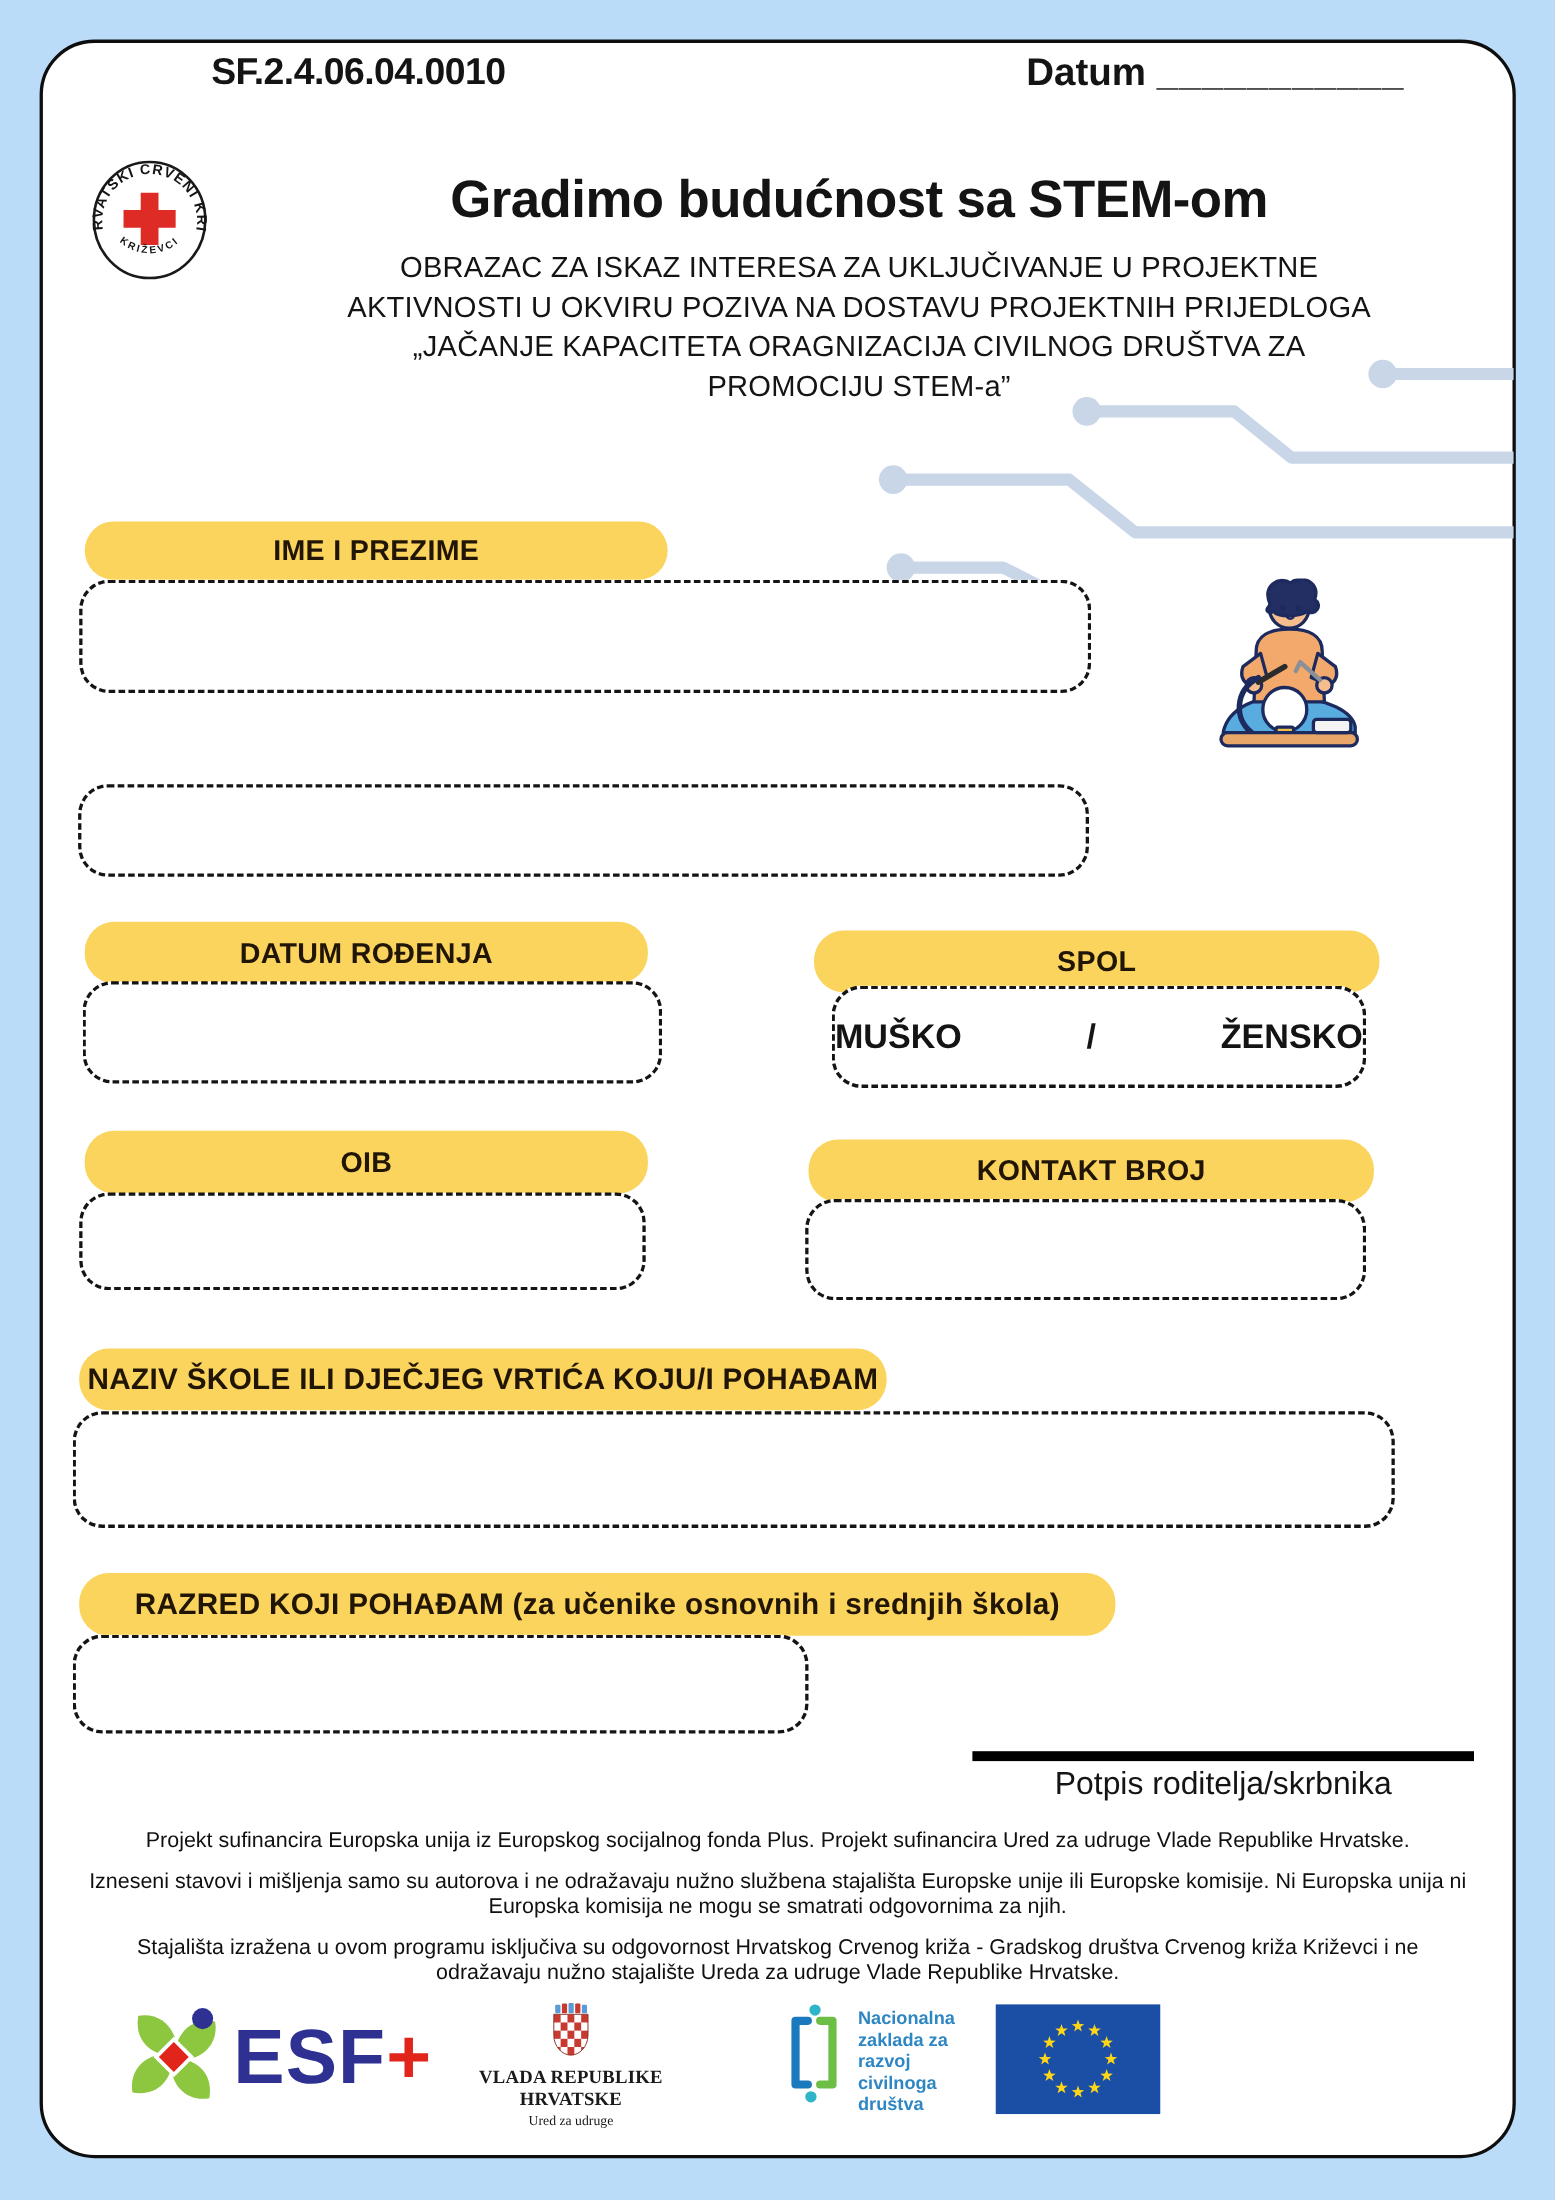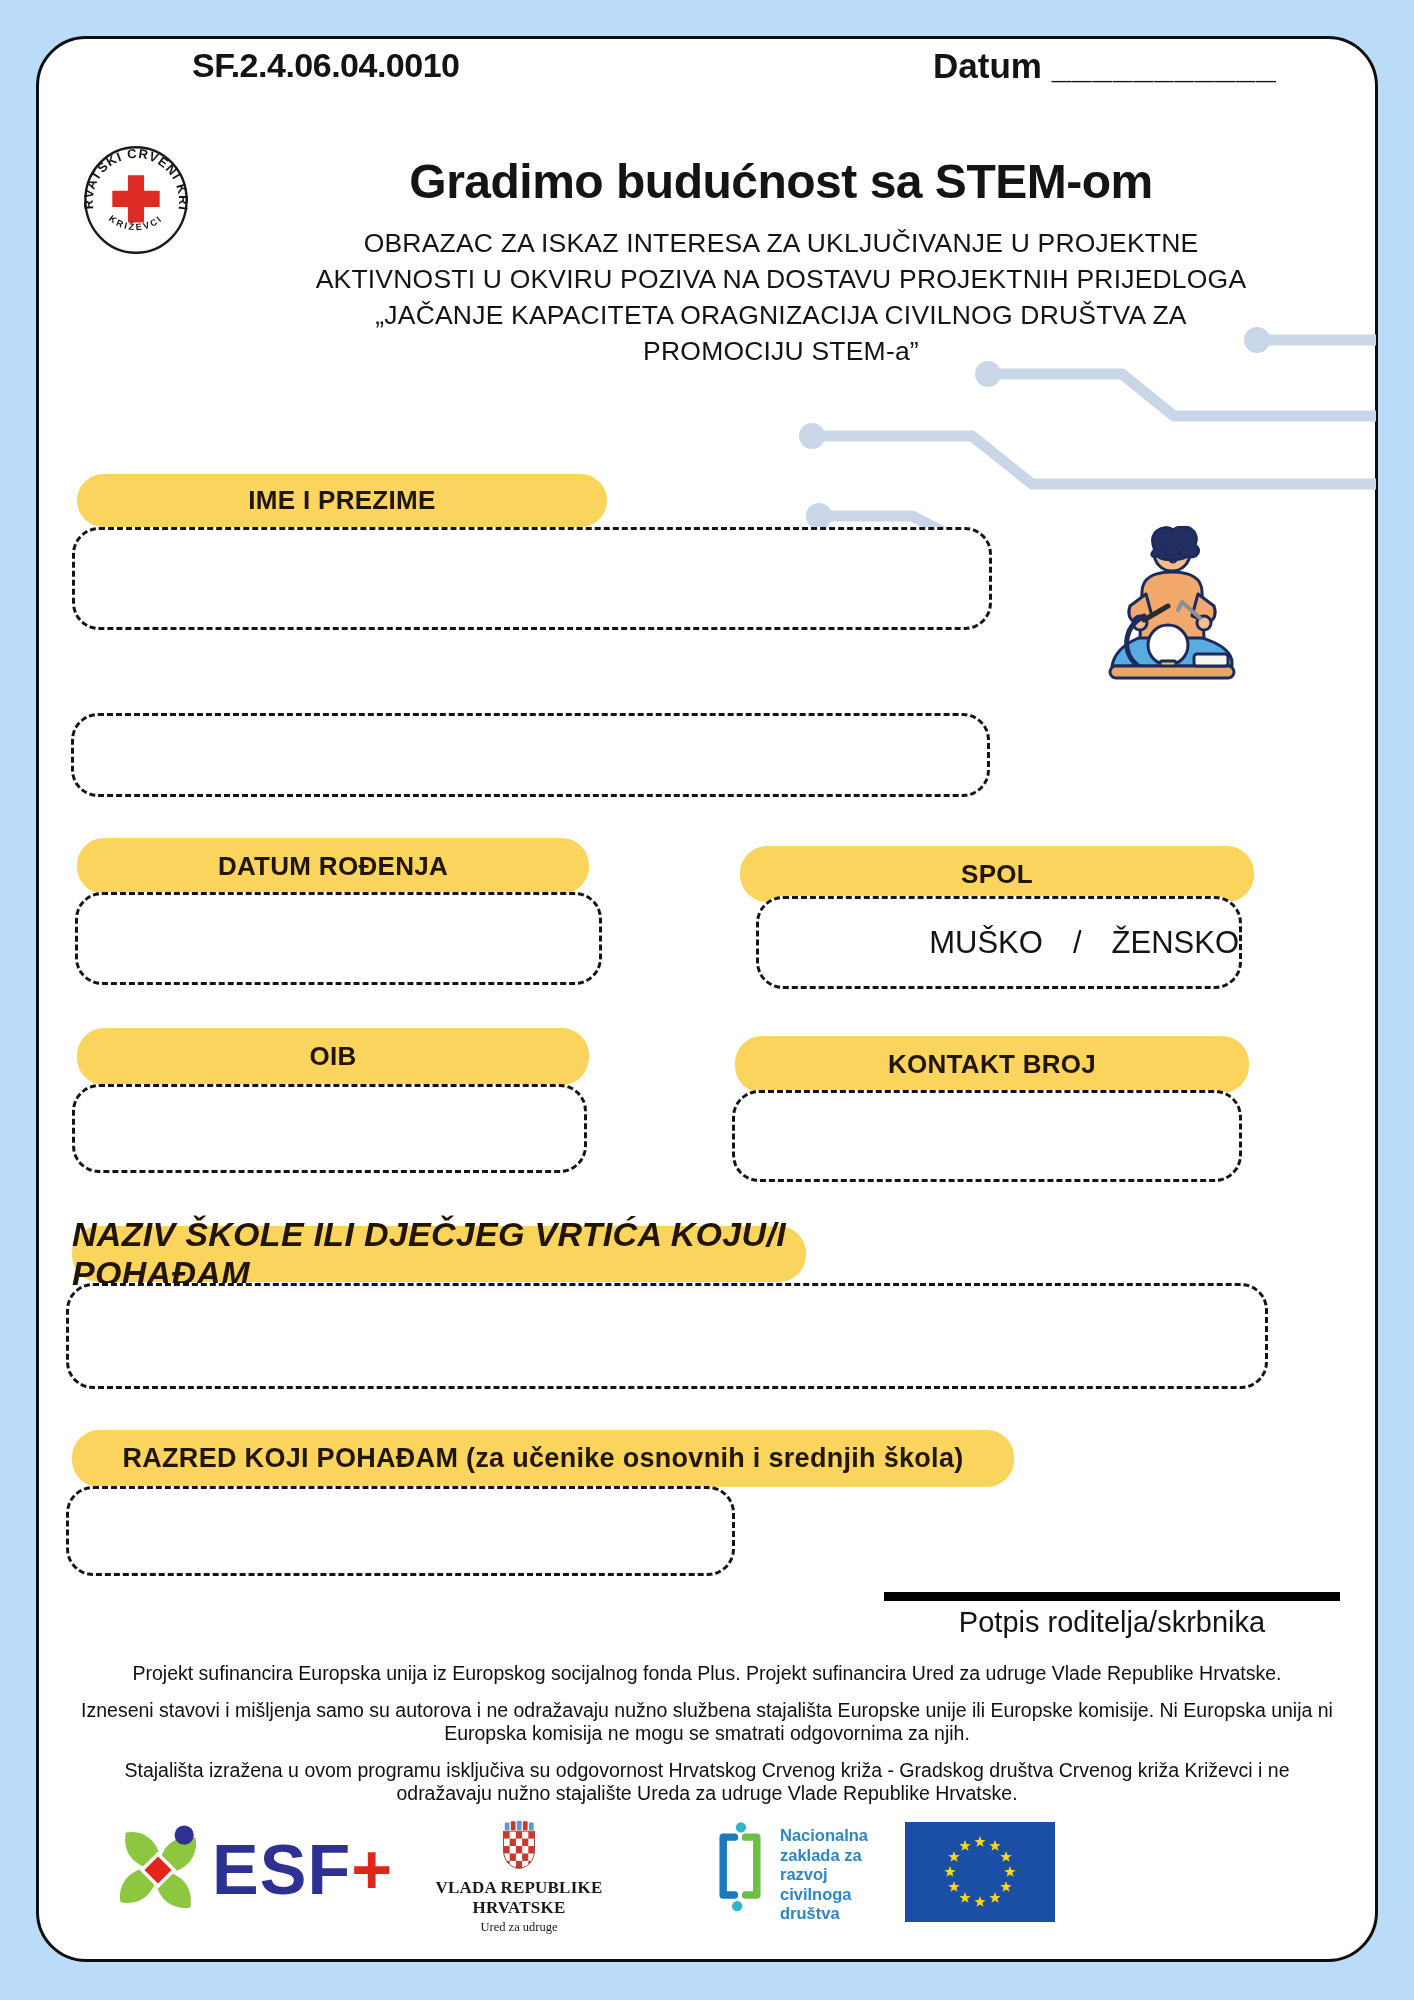--- a/index.html
+++ b/index.html
@@ -25,30 +25,30 @@
 
   
   .pill{background:#FBD45E;border-radius:27px;display:flex;align-items:center;justify-content:center;
         font-weight:700;color:#211505;letter-spacing:0.3px;z-index:1;}
   .pill-ime{left:77px;top:474px;width:530px;height:53px;font-size:26px;}
   .pill-adresa{left:77px;top:656px;width:444px;height:54px;font-size:26px;}
   .pill-datumr{left:77px;top:838px;width:512px;height:56px;font-size:26px;}
   .pill-spol{left:740px;top:846px;width:514px;height:56px;font-size:26px;}
   .pill-oib{left:77px;top:1028px;width:512px;height:57px;font-size:26px;}
   .pill-kontakt{left:735px;top:1036px;width:514px;height:57px;font-size:26px;}
-  .pill-naziv{left:72px;top:1226px;width:734px;height:56px;font-size:34px;font-style:italic;}
+  .pill-naziv{left:72px;top:1226px;width:734px;height:56px;font-size:27px;}
   .pill-razred{left:72px;top:1430px;width:942px;height:57px;font-size:27px;}
 
   
   .inputbox{background:#ffffff;border:3px dashed #141414;border-radius:27px;z-index:2;}
   .box-ime{left:72px;top:527px;width:914px;height:97px;}
   .box-adresa{left:71px;top:713px;width:913px;height:78px;}
   .box-datumr{left:75px;top:892px;width:521px;height:87px;}
-  .box-spol{left:756px;top:896px;width:480px;height:87px;display:flex;align-items:center;justify-content:flex-end;
-            font-size:31px;font-weight:400;color:#141414;}
+  .box-spol{left:756px;top:896px;width:480px;height:87px;display:flex;align-items:center;justify-content:space-between;
+            font-size:31px;font-weight:700;color:#141414;}
   .box-spol .sep{margin:0 30px;}
   .box-oib{left:72px;top:1084px;width:509px;height:83px;}
   .box-kontakt{left:732px;top:1090px;width:504px;height:86px;}
   .box-naziv{left:66px;top:1283px;width:1196px;height:100px;}
   .box-razred{left:66px;top:1486px;width:663px;height:84px;}
 
   .boy{left:1082px;top:526px;width:180px;height:160px;}
 
   .sig-line{left:884px;top:1592px;width:456px;height:9px;background:#000;}
   .sig-label{left:868px;top:1606px;width:488px;text-align:center;font-size:29px;font-weight:500;color:#141414;}

